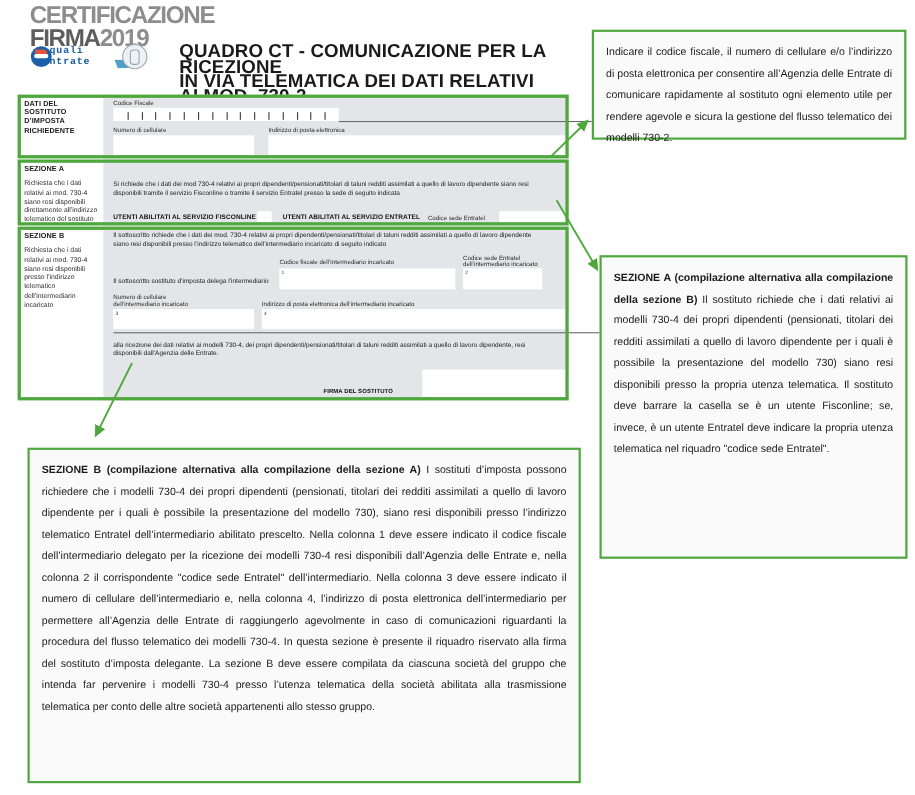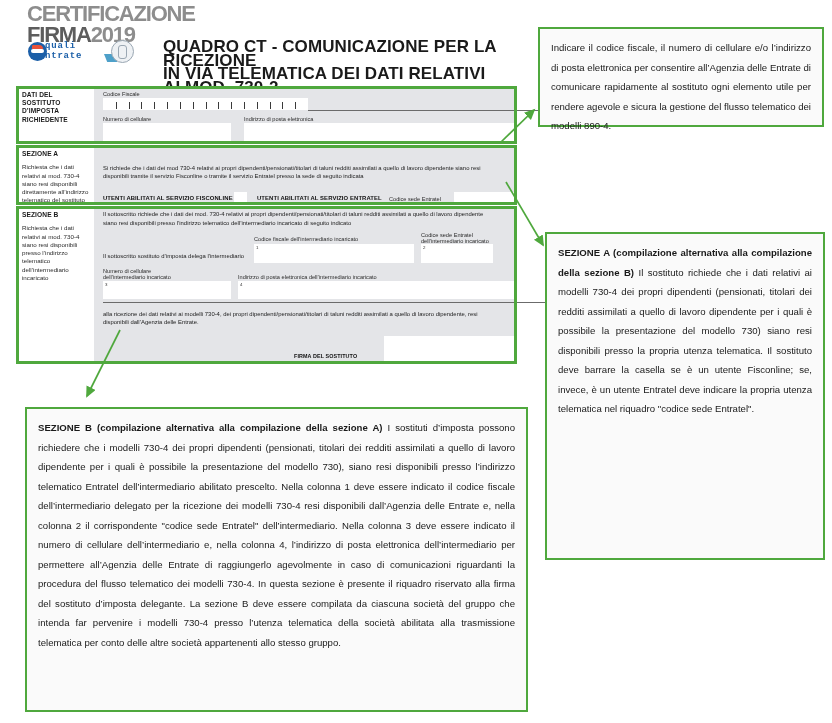--- a/index.html
+++ b/index.html
@@ -44,21 +44,21 @@
   .fbold{position:absolute;font-size:5.9px;font-weight:bold;color:#111;letter-spacing:.1px;}
   .cfgrid{position:absolute;background:#ffffff;}
   .cfgrid i{position:absolute;top:4px;width:1px;height:7px;background:#3a3a3a;display:block;}
   .uline{position:absolute;height:1px;background:#6b6b6b;}
 
   
   .note{position:absolute;border:2.5px solid #4fa83d;background:#fafafa;box-sizing:border-box;
     padding:9px 11px;color:#1a1a1a;font-size:9.6px;line-height:19.5px;text-align:justify;}
   .note b{font-weight:bold;}
   #note-top{left:538px;top:27px;width:286px;height:100px;}
-  #note-a{left:545px;top:232px;width:280px;height:328px;}
+  #note-a{left:545px;top:232px;width:280px;height:276px;}
   #note-b{left:25px;top:407px;width:503px;height:305px;}
 
   
   .arrow{position:absolute;overflow:visible;}
 </style>
 </head>
 <body>
 
 <div id="header">
 
@@ -184,21 +184,21 @@
     <marker id="ah" markerWidth="7" markerHeight="7" refX="5.4" refY="3" orient="auto">
       <path d="M0,0 L6.5,3 L0,6 z" fill="#4fa83d"></path>
     </marker>
   </defs>
   <line x1="500" y1="143" x2="534" y2="110" stroke="#4fa83d" stroke-width="1.7" marker-end="url(#ah)"></line>
   <line x1="506" y1="182" x2="543" y2="245" stroke="#4fa83d" stroke-width="1.7" marker-end="url(#ah)"></line>
   <line x1="120" y1="330" x2="87" y2="396" stroke="#4fa83d" stroke-width="1.7" marker-end="url(#ah)"></line>
 </svg>
 
 <div class="note" id="note-top">
-  <span>Indicare il codice fiscale, il numero di cellulare e/o l’indirizzo di posta elettronica per consentire all’Agenzia delle Entrate di comunicare rapidamente al sostituto ogni elemento utile per rendere agevole e sicura la gestione del flusso telematico dei modelli 890-4.</span>
+  <span>Indicare il codice fiscale, il numero di cellulare e/o l’indirizzo di posta elettronica per consentire all’Agenzia delle Entrate di comunicare rapidamente al sostituto ogni elemento utile per rendere agevole e sicura la gestione del flusso telematico dei modelli 730-2.</span>
 </div>
 
 <div class="note" id="note-a">
   <b>SEZIONE A (compilazione alternativa alla compilazione della sezione B)</b><span> Il sostituto richiede che i dati relativi ai modelli 730-4 dei propri dipendenti (pensionati, titolari dei redditi assimilati a quello di lavoro dipendente per i quali è possibile la presentazione del modello 730) siano resi disponibili presso la propria utenza telematica. Il sostituto deve barrare la casella se è un utente Fisconline; se, invece, è un utente Entratel deve indicare la propria utenza telematica nel riquadro "codice sede Entratel".</span>
 </div>
 
 <div class="note" id="note-b">
   <b>SEZIONE B (compilazione alternativa alla compilazione della sezione A)</b><span> I sostituti d’imposta possono richiedere che i modelli 730-4 dei propri dipendenti (pensionati, titolari dei redditi assimilati a quello di lavoro dipendente per i quali è possibile la presentazione del modello 730), siano resi disponibili presso l’indirizzo telematico Entratel dell’intermediario abilitato prescelto. Nella colonna 1 deve essere indicato il codice fiscale dell’intermediario delegato per la ricezione dei modelli 730-4 resi disponibili dall’Agenzia delle Entrate e, nella colonna 2 il corrispondente "codice sede Entratel" dell’intermediario. Nella colonna 3 deve essere indicato il numero di cellulare dell’intermediario e, nella colonna 4, l’indirizzo di posta elettronica dell’intermediario per permettere all’Agenzia delle Entrate di raggiungerlo agevolmente in caso di comunicazioni riguardanti la procedura del flusso telematico dei modelli 730-4. In questa sezione è presente il riquadro riservato alla firma del sostituto d’imposta delegante. La sezione B deve essere compilata da ciascuna società del gruppo che intenda far pervenire i modelli 730-4 presso l’utenza telematica della società abilitata alla trasmissione telematica per conto delle altre società appartenenti allo stesso gruppo.</span>
 </div>
 

